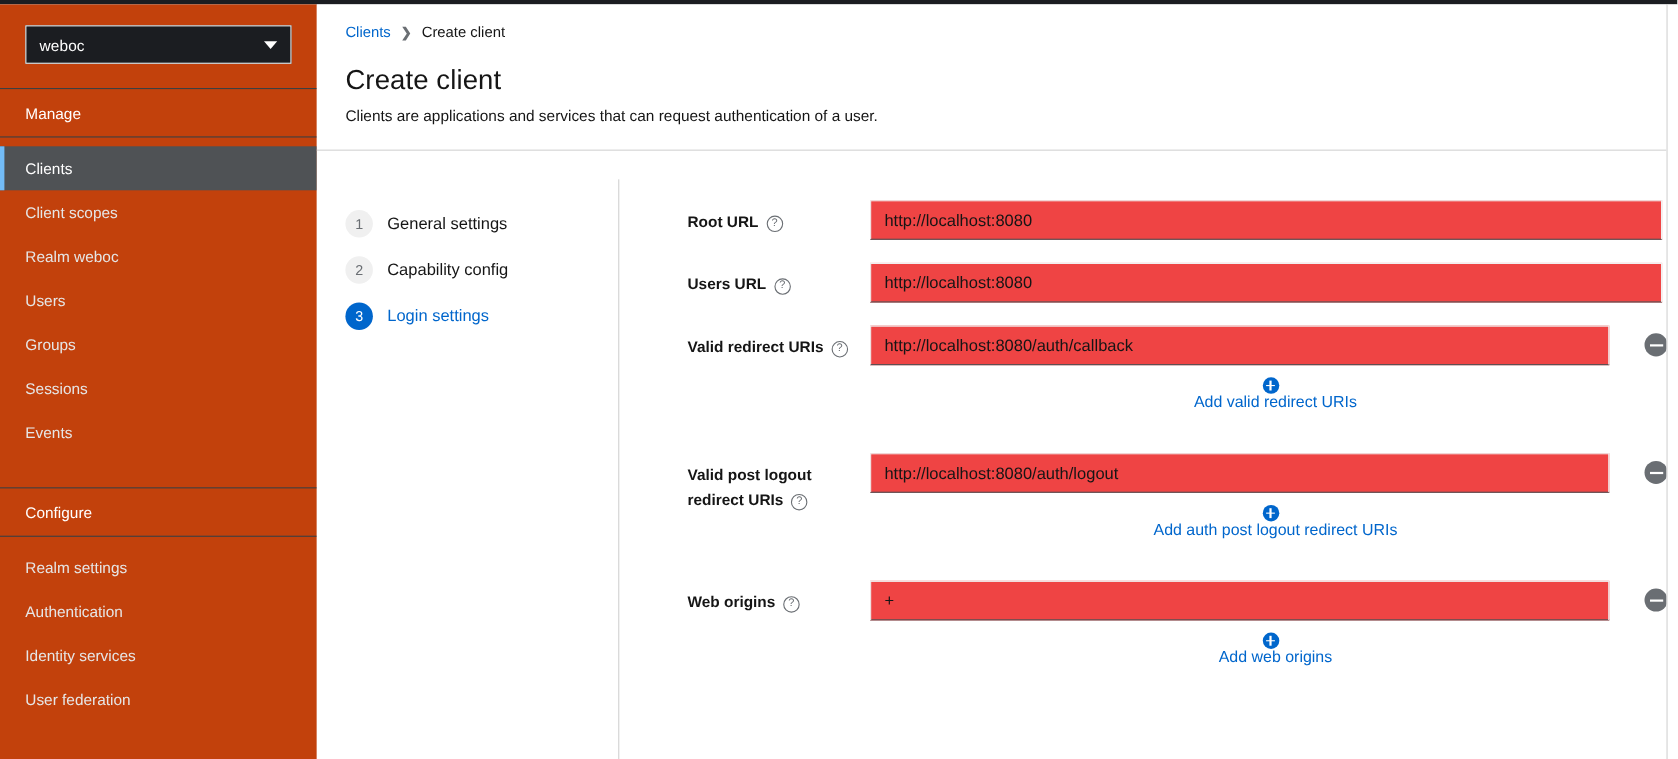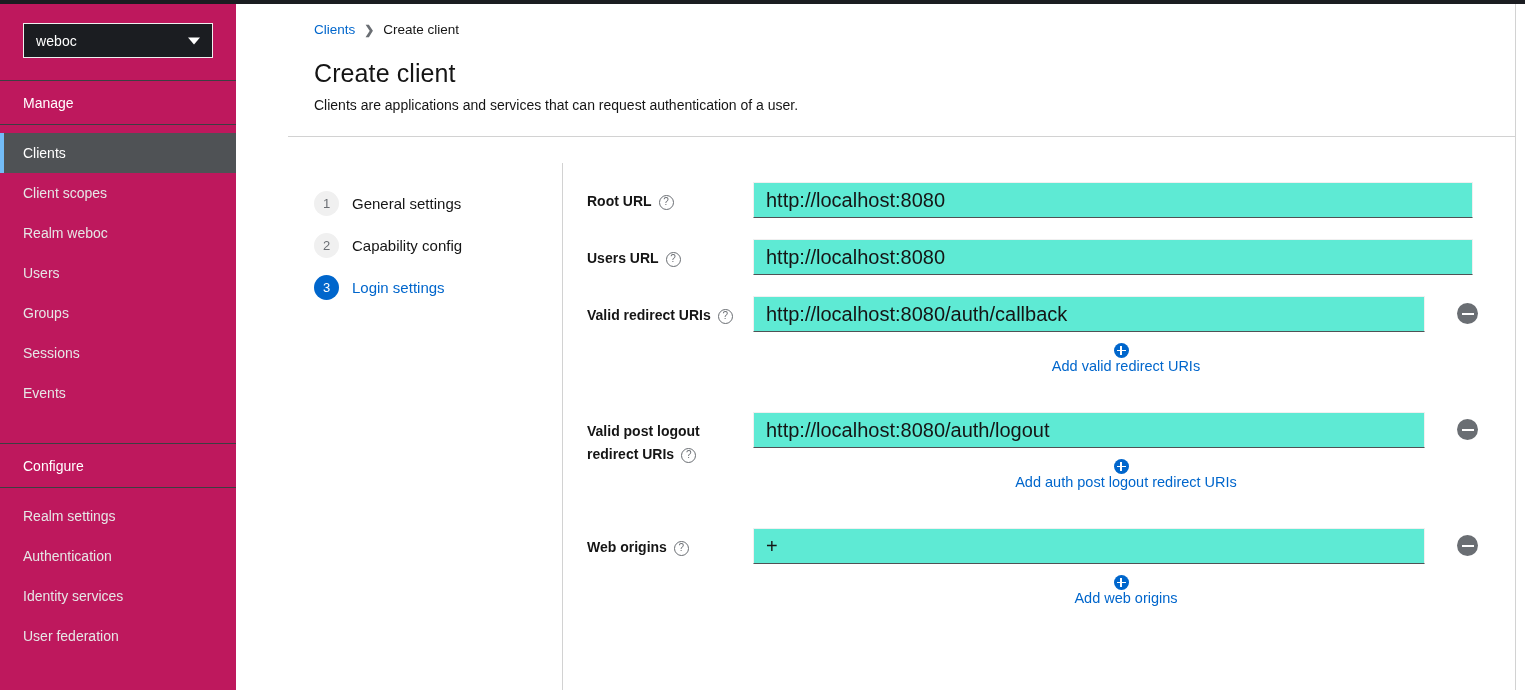--- a/index.html
+++ b/index.html
@@ -9,22 +9,22 @@
     background: #ffffff; overflow: hidden;
   }
   .app { position: relative; width: 1525px; height: 690px; background:#fff; }
 
   
   .top-strip { position:absolute; top:0; left:0; width:1525px; height:4px; background:#1b1d21; }
   .right-edge { position:absolute; top:4px; right:0; width:10px; height:686px; background:#fff; border-left:1px solid #d2d2d2; }
 
   
   .sidebar {
-    position:absolute; top:4px; left:0; width:236px; height:686px;
-    background:#be185d; color:#fff;
+    position:absolute; top:4px; left:0; width:288px; height:686px;
+    background:#c2410c; color:#fff;
   }
   .realm-wrap { padding:19px 23px 0 23px; }
   .realm-select {
     position:relative; height:35px; border:1px solid #f0f0f0; background:#1b1d21;
     display:flex; align-items:center; padding:0 12px; cursor:pointer;
   }
   .realm-name { font-size:14px; color:#fff; letter-spacing:.1px; }
   .caret {
     position:absolute; right:12px; top:50%; transform:translateY(-50%);
     width:0;height:0; border-left:6px solid transparent; border-right:6px solid transparent;
@@ -65,35 +65,35 @@
     font-size:13px; display:flex; align-items:center; justify-content:center; flex:0 0 auto;
   }
   .step.current .step-num { background:#06c; color:#fff; }
   .step-label { margin-left:13px; font-size:15px; color:#151515; }
   .step.current .step-label { color:#06c; }
 
   .vdivider { position:absolute; left:274px; top:26px; width:1px; height:527px; background:#d2d2d2; }
 
   
   .form { position:absolute; left:299px; top:45px; width:900px; }
-  .frow { position:relative; display:flex; margin-bottom:21px; }
+  .frow { position:relative; display:flex; margin-bottom:21px;margin-left:38px; }
   .flabel {
     width:166px; flex:0 0 166px; font-size:14px; font-weight:700; color:#151515;
     padding-top:8px; line-height:23px;
   }
   .flabel .lbl-txt { display:inline; }
   .help-ico {
     display:inline-block; width:15px; height:15px; border:1.3px solid #6a6e73; border-radius:50%;
     color:#6a6e73; font-size:10px; line-height:12px; text-align:center; vertical-align:1px;
     margin-left:7px; cursor:pointer; font-weight:400;
   }
   .fcontrol { flex:1 1 auto; }
   .inp {
-    display:block; width:100%; height:36px; padding:0 12px; font-size:20px; color:#151515;
-    background:#5eead4; border:1px solid #f0f0f0; border-bottom:1px solid #4f5255;
+    display:block; width:100%; height:36px; padding:0 12px; font-size:15px; color:#151515;
+    background:#ef4444; border:1px solid #f0f0f0; border-bottom:1px solid #4f5255;
     font-family:"Liberation Sans", sans-serif; outline:none;
   }
   .inp-narrow { width:672px; }
   .inp-wide { width:720px; }
   .with-remove { display:flex; align-items:flex-start; }
   .remove-btn {
     width:21px; height:21px; border-radius:50%; background:#6a6e73; margin:7px 0 0 32px;
     position:relative; cursor:pointer; flex:0 0 auto;
   }
   .remove-btn::after {

